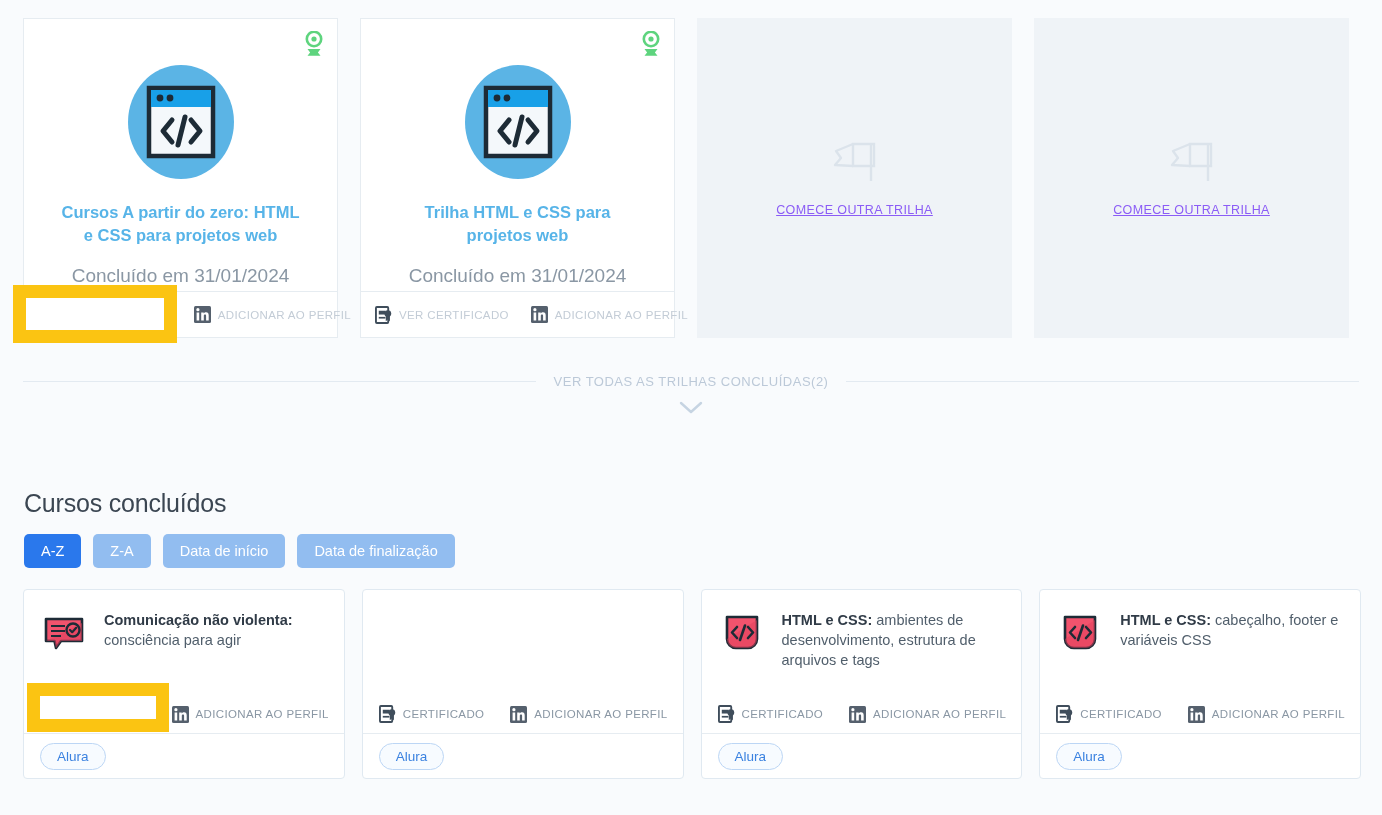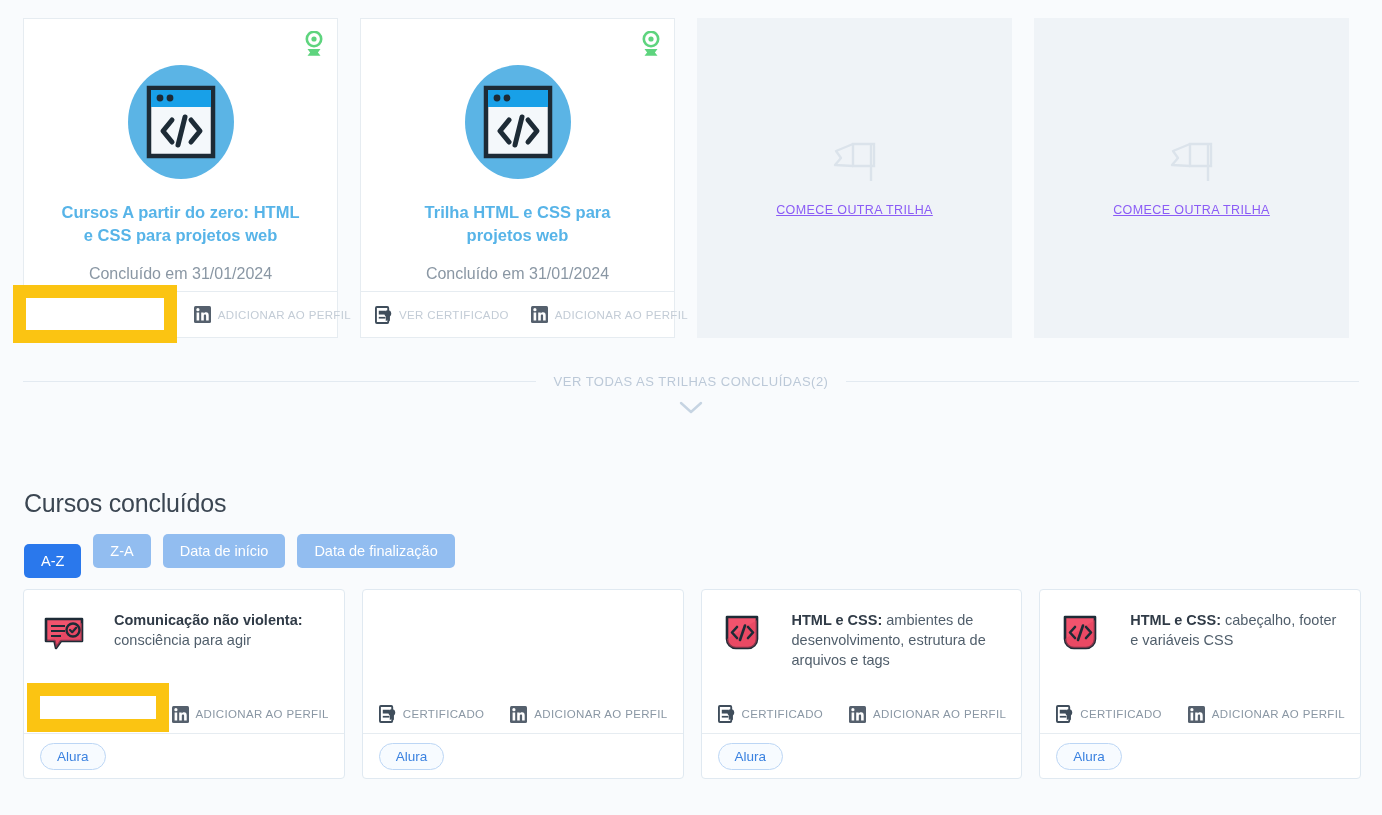--- a/index.html
+++ b/index.html
@@ -69,21 +69,21 @@
     text-align: center;
     color: #57b4e8;
     font-size: 16.5px;
     font-weight: bold;
     line-height: 23px;
   }
 
   .trail-sub {
     margin-top: 18px;
     color: #8a97a4;
-    font-size: 16px;
+    font-size: 19px;
     text-align: center;
   }
 
   .trail-footer {
     position: absolute;
     left: 0;
     bottom: 0;
     width: 100%;
     height: 46px;
     border-top: 1px solid #e6ecf1;
@@ -174,21 +174,21 @@
     border: none;
     border-radius: 5px;
     background: #92bdf0;
     color: #ffffff;
     font-size: 14.5px;
     font-family: "Liberation Sans", sans-serif;
     cursor: pointer;
     display: flex;
     align-items: center;
   }
-  .filter-btn.active { background: #2a78ec; margin-top: 10px; }
+  .filter-btn.active { background: #2a78ec; }
 
   
   .courses-row {
     position: absolute;
     left: 23px;
     top: 589px;
     width: 1338px;
     display: flex;
     gap: 17px;
   }
@@ -197,21 +197,21 @@
     height: 190px;
     background: #ffffff;
     border: 1px solid #e0e9f1;
     border-radius: 4px;
     position: relative;
     display: flex;
     flex-direction: column;
   }
   .course-top {
     display: flex;
-    gap: 28px;
+    gap: 18px;
     padding: 20px 16px 0 18px;
     min-height: 92px;
   }
   .course-ico { width: 44px; height: 44px; flex: none; }
   .course-name {
     font-size: 14.5px;
     line-height: 20px;
     color: #505e6b;
   }
   .course-name b { color: #303b47; font-weight: bold; }

